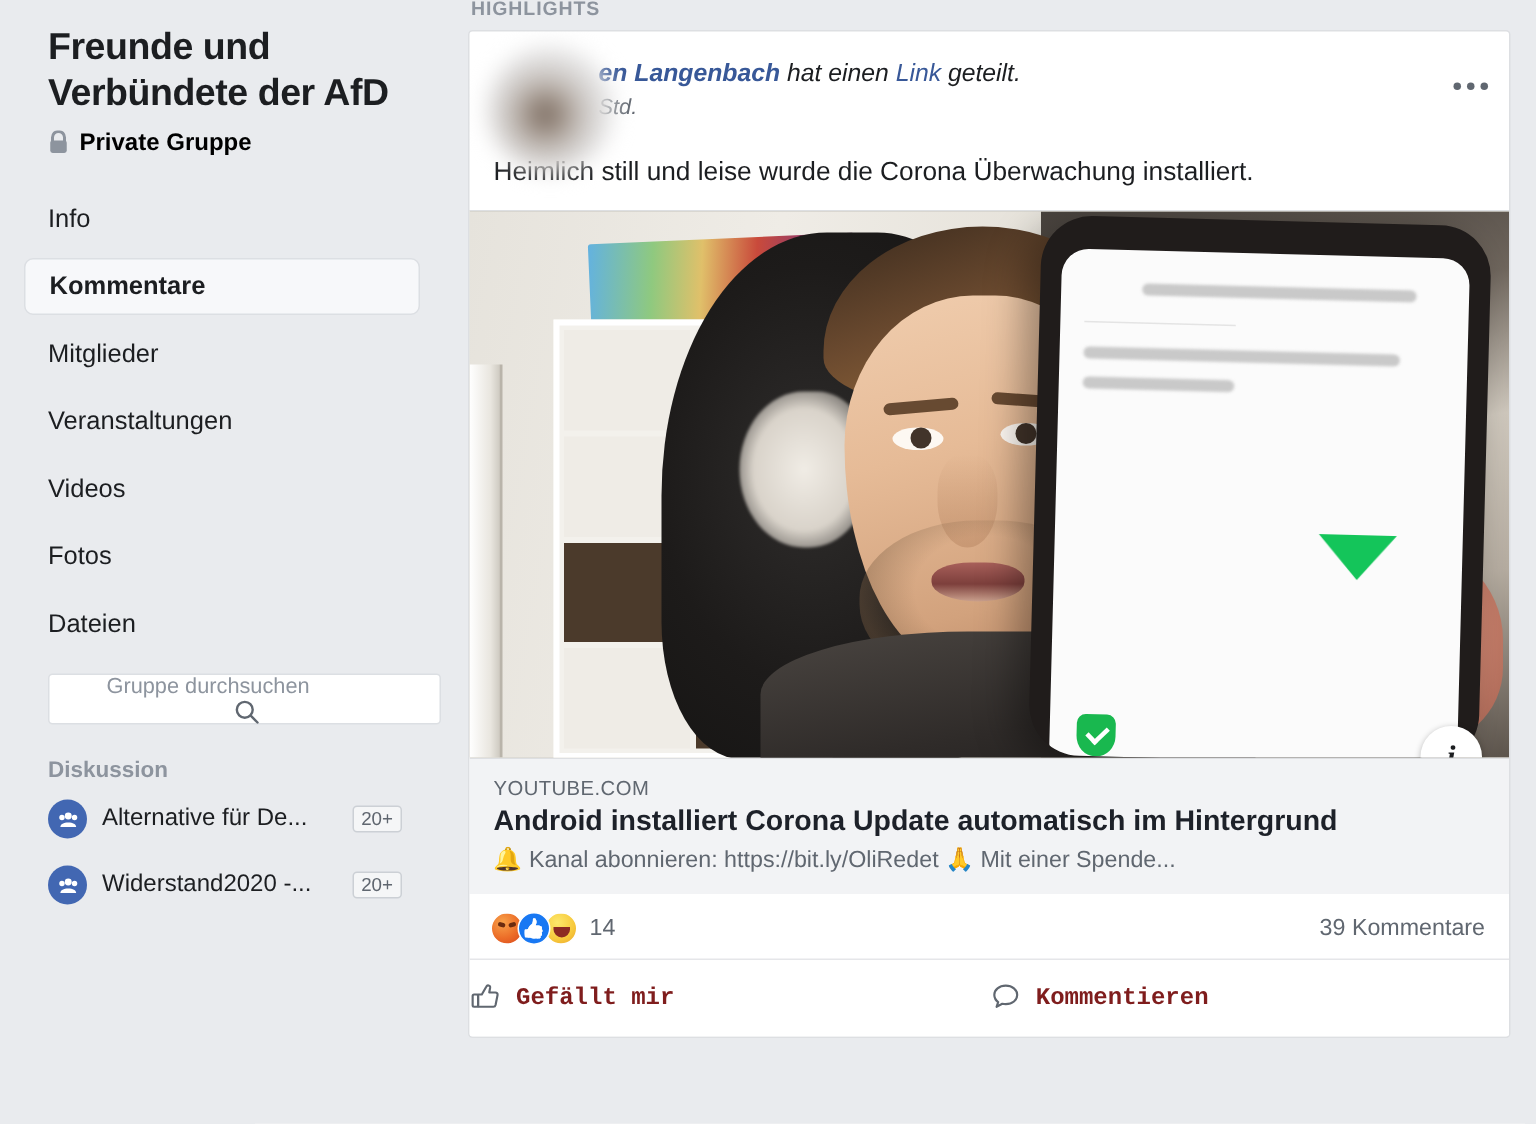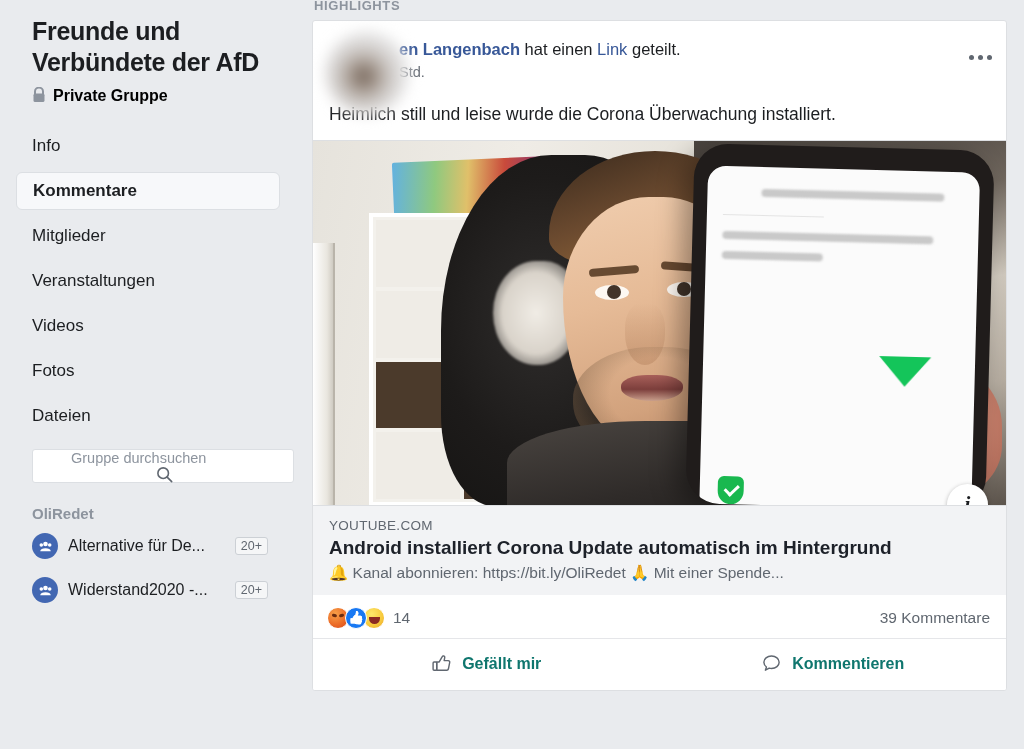--- a/index.html
+++ b/index.html
@@ -140,21 +140,21 @@
   }
   .avatar-blur {
     position: absolute;
     left: 12px; top: 10px;
     width: 84px; height: 84px;
     border-radius: 50%;
     background: radial-gradient(circle at 46% 54%, #6a5b51 0%, #9b8d82 16%, #c9c4c0 38%, #e3e2e2 60%, #eceded 78%, #f2f3f4 100%);
     filter: blur(7px);
     z-index: 3;
   }
-  .post-meta { padding-left: 72px; padding-top: 3px; }
+  .post-meta { padding-left: 72px; padding-top: 3px; font-style: italic; }
   .byline {
     font-size: 16.5px;
     color: #385898;
     line-height: 22px;
   }
   .byline .author { font-weight: bold; color: #385898; }
   .byline .plain { color: #1c1e21; font-weight: normal; }
   .byline .link { color: #385898; }
   .timestamp {
     font-size: 14.5px;
@@ -417,25 +417,26 @@
   .comment-count { font-size: 15.5px; color: #606770; }
 
   .actions-row {
     display: flex;
     border-top: 1px solid #e5e6e9;
     background: #fff;
     padding: 8px 0 10px 0;
   }
   .action-btn {
     flex: 1;
-    display: flex; align-items: center; justify-content: center;
+    display: flex; align-items: center; justify-content: flex-start;
     gap: 10px;
-    font-size: 16px; font-weight: bold; color: #0f766e;
+    font-size: 16px; font-weight: bold; color: #7f1d1d;
     cursor: pointer;
     padding: 6px 0;
+    font-family: Liberation Mono, monospace;
   }
   .act-icon { width: 21px; height: 21px; flex: 0 0 21px; }
 </style>
 </head>
 <body>
 
 <div class="app">
 
   <div class="sidebar">
     <div class="group-title">Freunde und
@@ -460,21 +461,21 @@
     </div>
 
     <div class="search-wrap">
       <input class="search-input" placeholder="Gruppe durchsuchen" style="">
       <svg class="search-icon" viewBox="0 0 18 18">
         <circle cx="7.6" cy="7.6" r="5.6" fill="none" stroke="#606770" stroke-width="1.7"></circle>
         <line x1="11.8" y1="11.8" x2="16.6" y2="16.6" stroke="#606770" stroke-width="1.7" stroke-linecap="round"></line>
       </svg>
     </div>
 
-    <div class="fav-header">OliRedet</div>
+    <div class="fav-header">Diskussion</div>
 
     <div class="fav-item">
       <span class="fav-avatar">
         <svg viewBox="0 0 20 20" width="15" height="15">
           <circle cx="10" cy="6.6" r="3.1" fill="#fff"></circle>
           <circle cx="4.4" cy="8" r="2.4" fill="#fff"></circle>
           <circle cx="15.6" cy="8" r="2.4" fill="#fff"></circle>
           <path d="M3 16.4c0-2.6 3-4 7-4s7 1.4 7 4z" fill="#fff"></path>
         </svg>
       </span>

